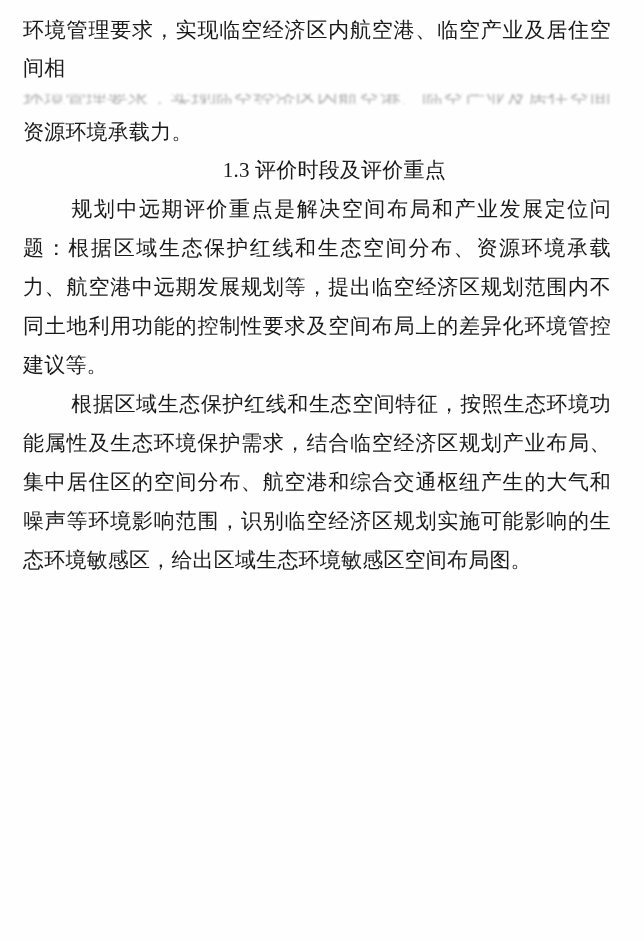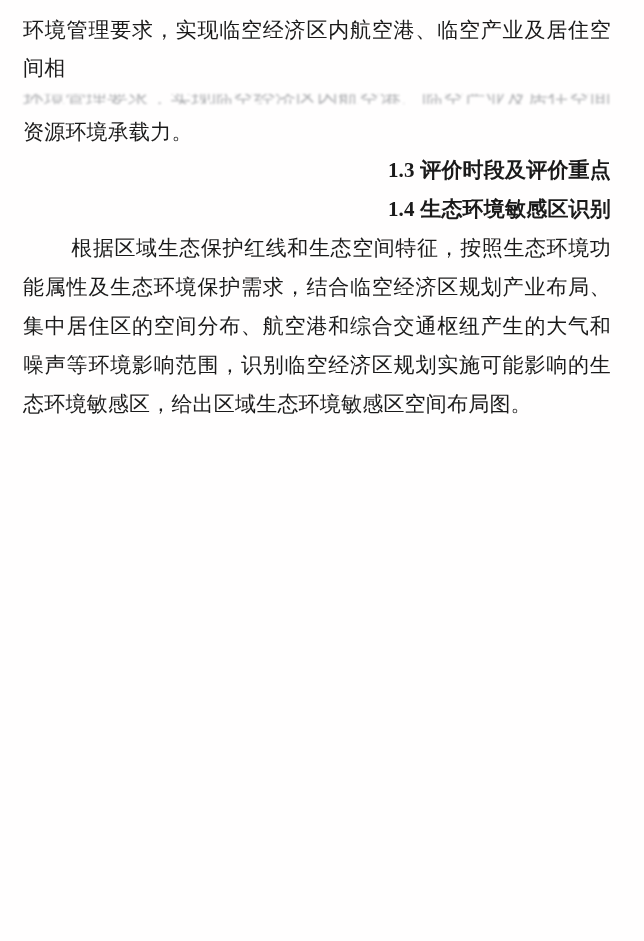--- a/index.html
+++ b/index.html
@@ -30,23 +30,23 @@
     letter-spacing: 0.2px;
   }
   .textline {
     text-indent: 0;
     line-height: 38px;
   }
   .para {
     text-indent: 2.3em;
   }
   .heading {
-    font-weight: bold;
+    font-weight: normal;
     text-indent: 1.65em;
-    text-align: right;
+    text-align: center;
   }
   
   .ghost {
     height: 26px;
     overflow: hidden;
     opacity: 0.40;
     filter: blur(1.1px);
     font-size: 21px;
     line-height: 26px;
     color: #3a3f46;
@@ -68,18 +68,18 @@
   <div class="ghost">
     <span>环境管理要求，实现临空经济区内航空港、临空产业及居住空间相</span>
   </div>
 
   <p class="textline">资源环境承载力。</p>
 
   <h2 class="heading">1.3 评价时段及评价重点</h2>
 
 
 
+  <p class="para">规划中远期评价重点是解决空间布局和产业发展定位问题：根据区域生态保护红线和生态空间分布、资源环境承载力、航空港中远期发展规划等，提出临空经济区规划范围内不同土地利用功能的控制性要求及空间布局上的差异化环境管控建议等。</p>
 
-  <h2 class="heading">1.4 生态环境敏感区识别</h2>
 
   <p class="para">根据区域生态保护红线和生态空间特征，按照生态环境功能属性及生态环境保护需求，结合临空经济区规划产业布局、集中居住区的空间分布、航空港和综合交通枢纽产生的大气和噪声等环境影响范围，识别临空经济区规划实施可能影响的生态环境敏感区，给出区域生态环境敏感区空间布局图。</p>
 
 </div>
 
 </body></html>

